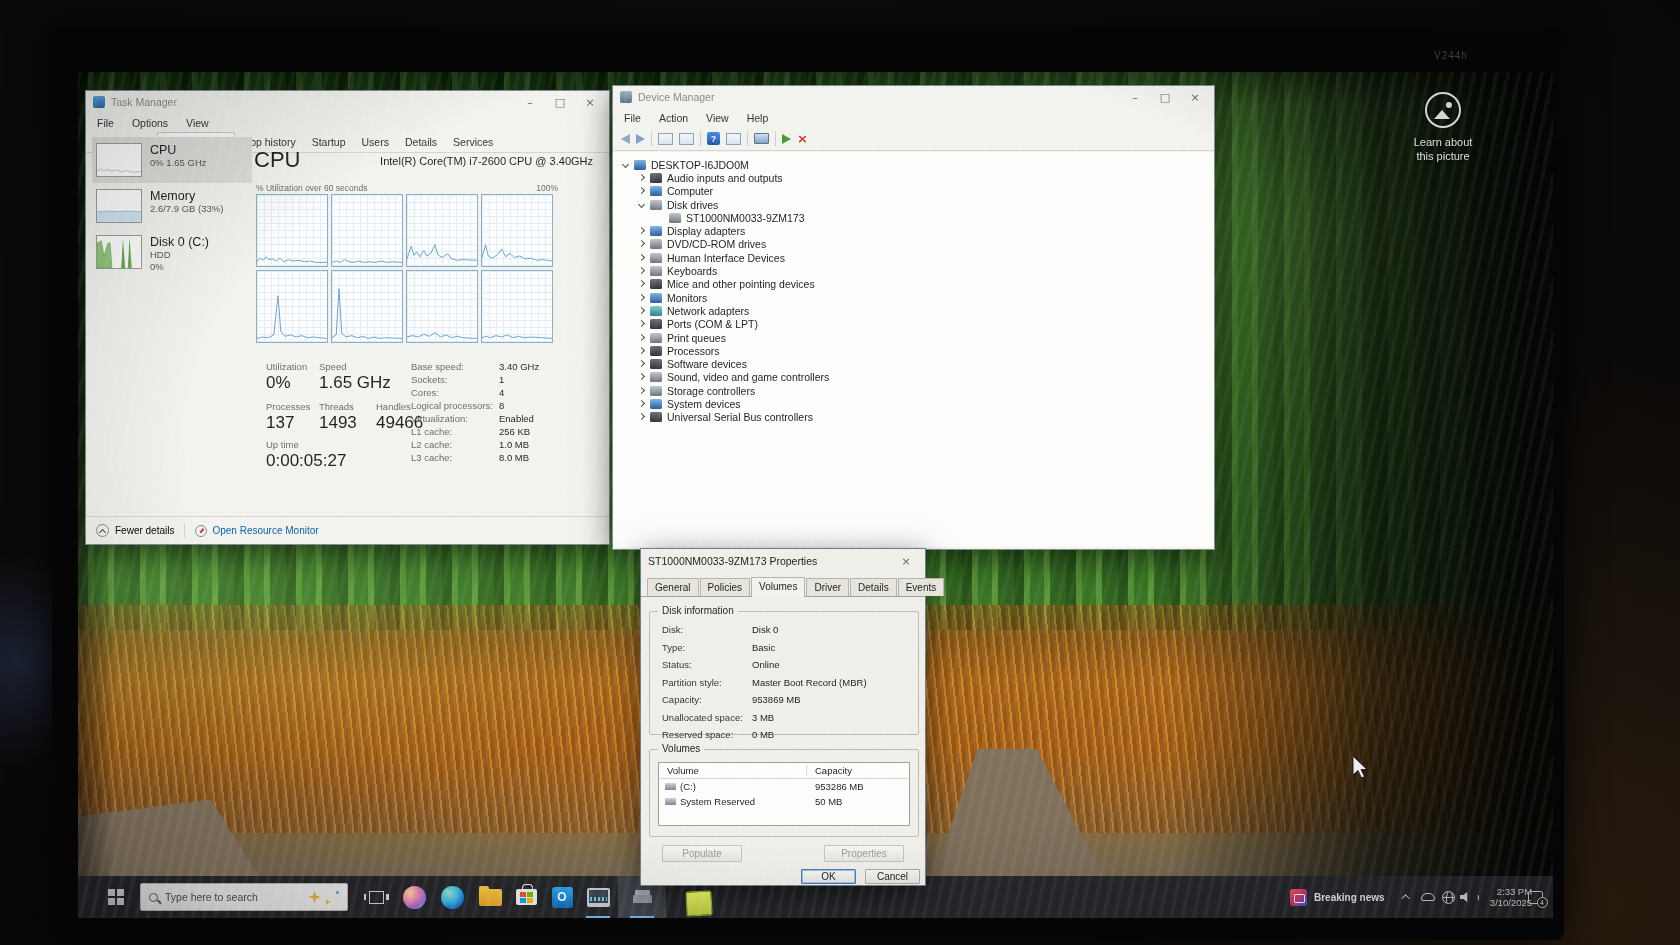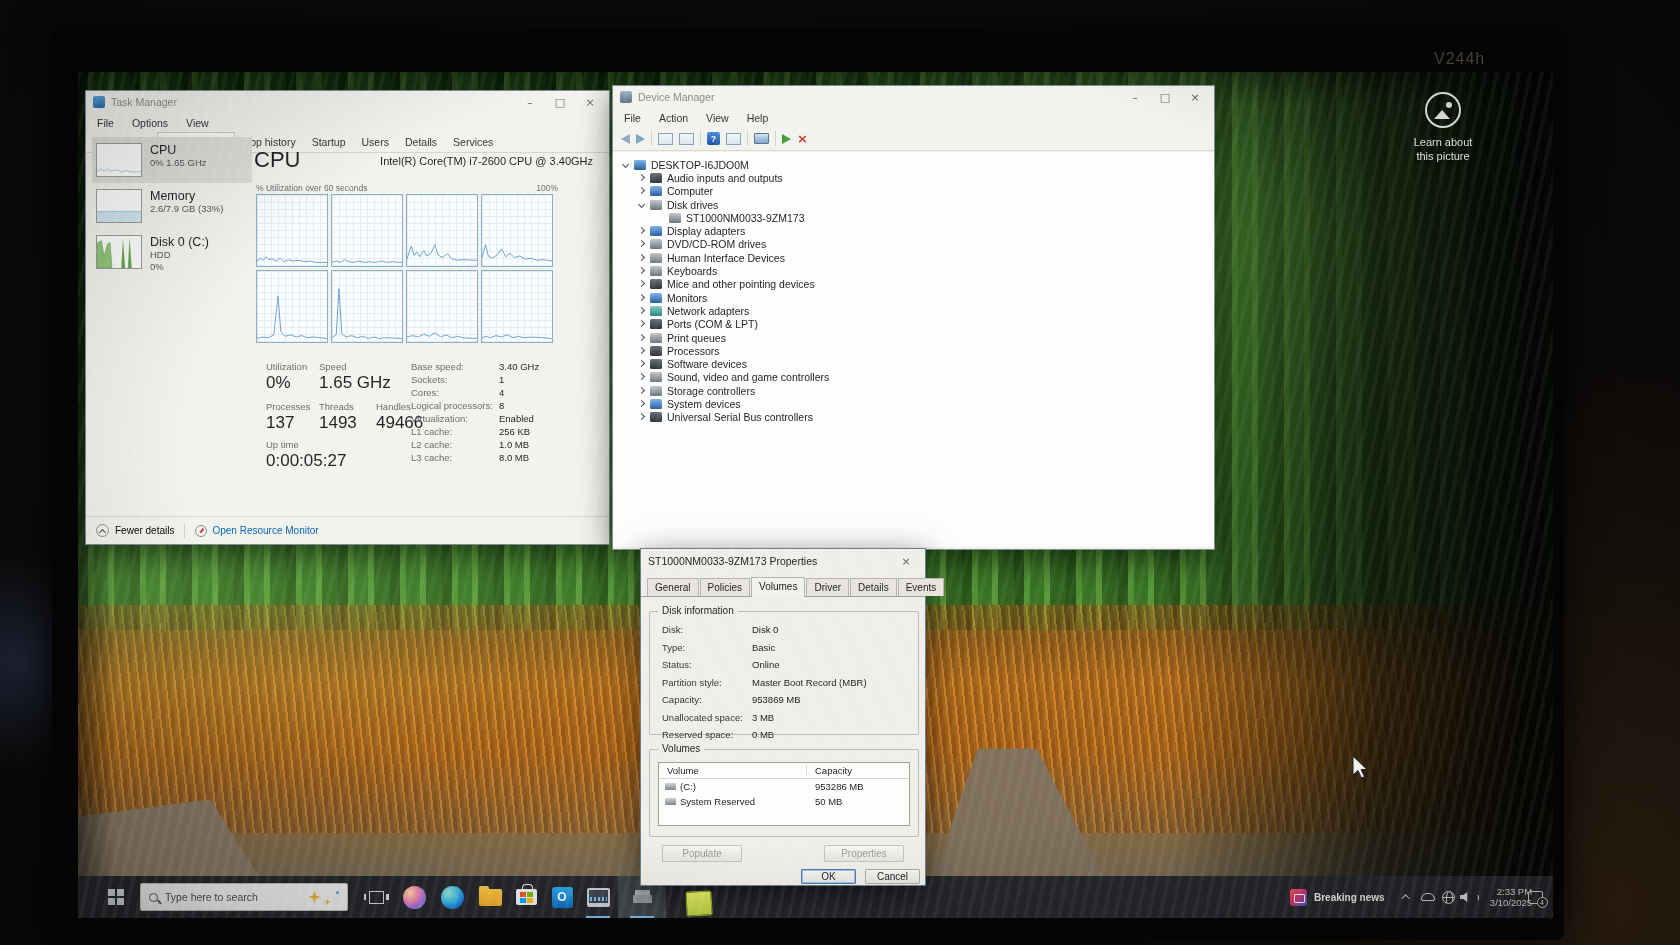--- a/index.html
+++ b/index.html
@@ -5,21 +5,21 @@
   * { margin:0; padding:0; box-sizing:border-box; }
   body { background:#0b0908; font-family:"Liberation Sans","DejaVu Sans",sans-serif; }
   #stage { position:relative; width:1680px; height:945px; overflow:hidden;
     background: radial-gradient(circle at 1% 70%, rgba(70,95,160,.28), transparent 6%),
                 radial-gradient(circle at 96% 96%, rgba(95,62,30,.35), transparent 30%),
                 radial-gradient(ellipse at 45% 40%, #16120e 0%, #0c0a09 60%, #070605 100%); }
 
   
   .bezel { position:absolute; left:52px; top:28px; width:1512px; height:912px; background:#060505;
            border-radius:8px; box-shadow:0 0 40px rgba(0,0,0,.8); }
-  .bezel-model { position:absolute; left:1434px; top:50px; color:#453f36; font-size:16px; letter-spacing:1px; }
+  .bezel-model { position:absolute; left:1434px; top:50px; color:#453f36; font-size:10px; letter-spacing:1px; }
   .bezel-sticker { position:absolute; left:686px; top:891px; width:26px; height:25px; background:linear-gradient(#d8e45c,#b9c93e);
            border:1px solid #8fa02e; border-radius:3px; transform:rotate(-3deg); z-index:50; }
   .screen { position:absolute; left:78px; top:72px; width:1475px; height:846px; overflow:hidden; background:#1c3a12; }
   .glare { position:absolute; inset:0; z-index:60; pointer-events:none;
     background: repeating-linear-gradient(102deg, rgba(255,255,255,.045) 0 4px, transparent 4px 11px),
                 radial-gradient(ellipse at 50% 45%, rgba(0,0,0,0) 60%, rgba(0,0,0,.16) 88%, rgba(0,0,0,.3) 100%); }
 
   
   .wall { position:absolute; inset:0; z-index:1;
     background: linear-gradient(180deg,#0f2408 0%,#1d4511 12%,#2c611a 30%,#387422 52%,#49842c 62%,#8a6420 67%,#c47d22 72%,#b9701c 80%,#8a6b3c 88%,#7a6a50 94%,#6e6152 100%); }

